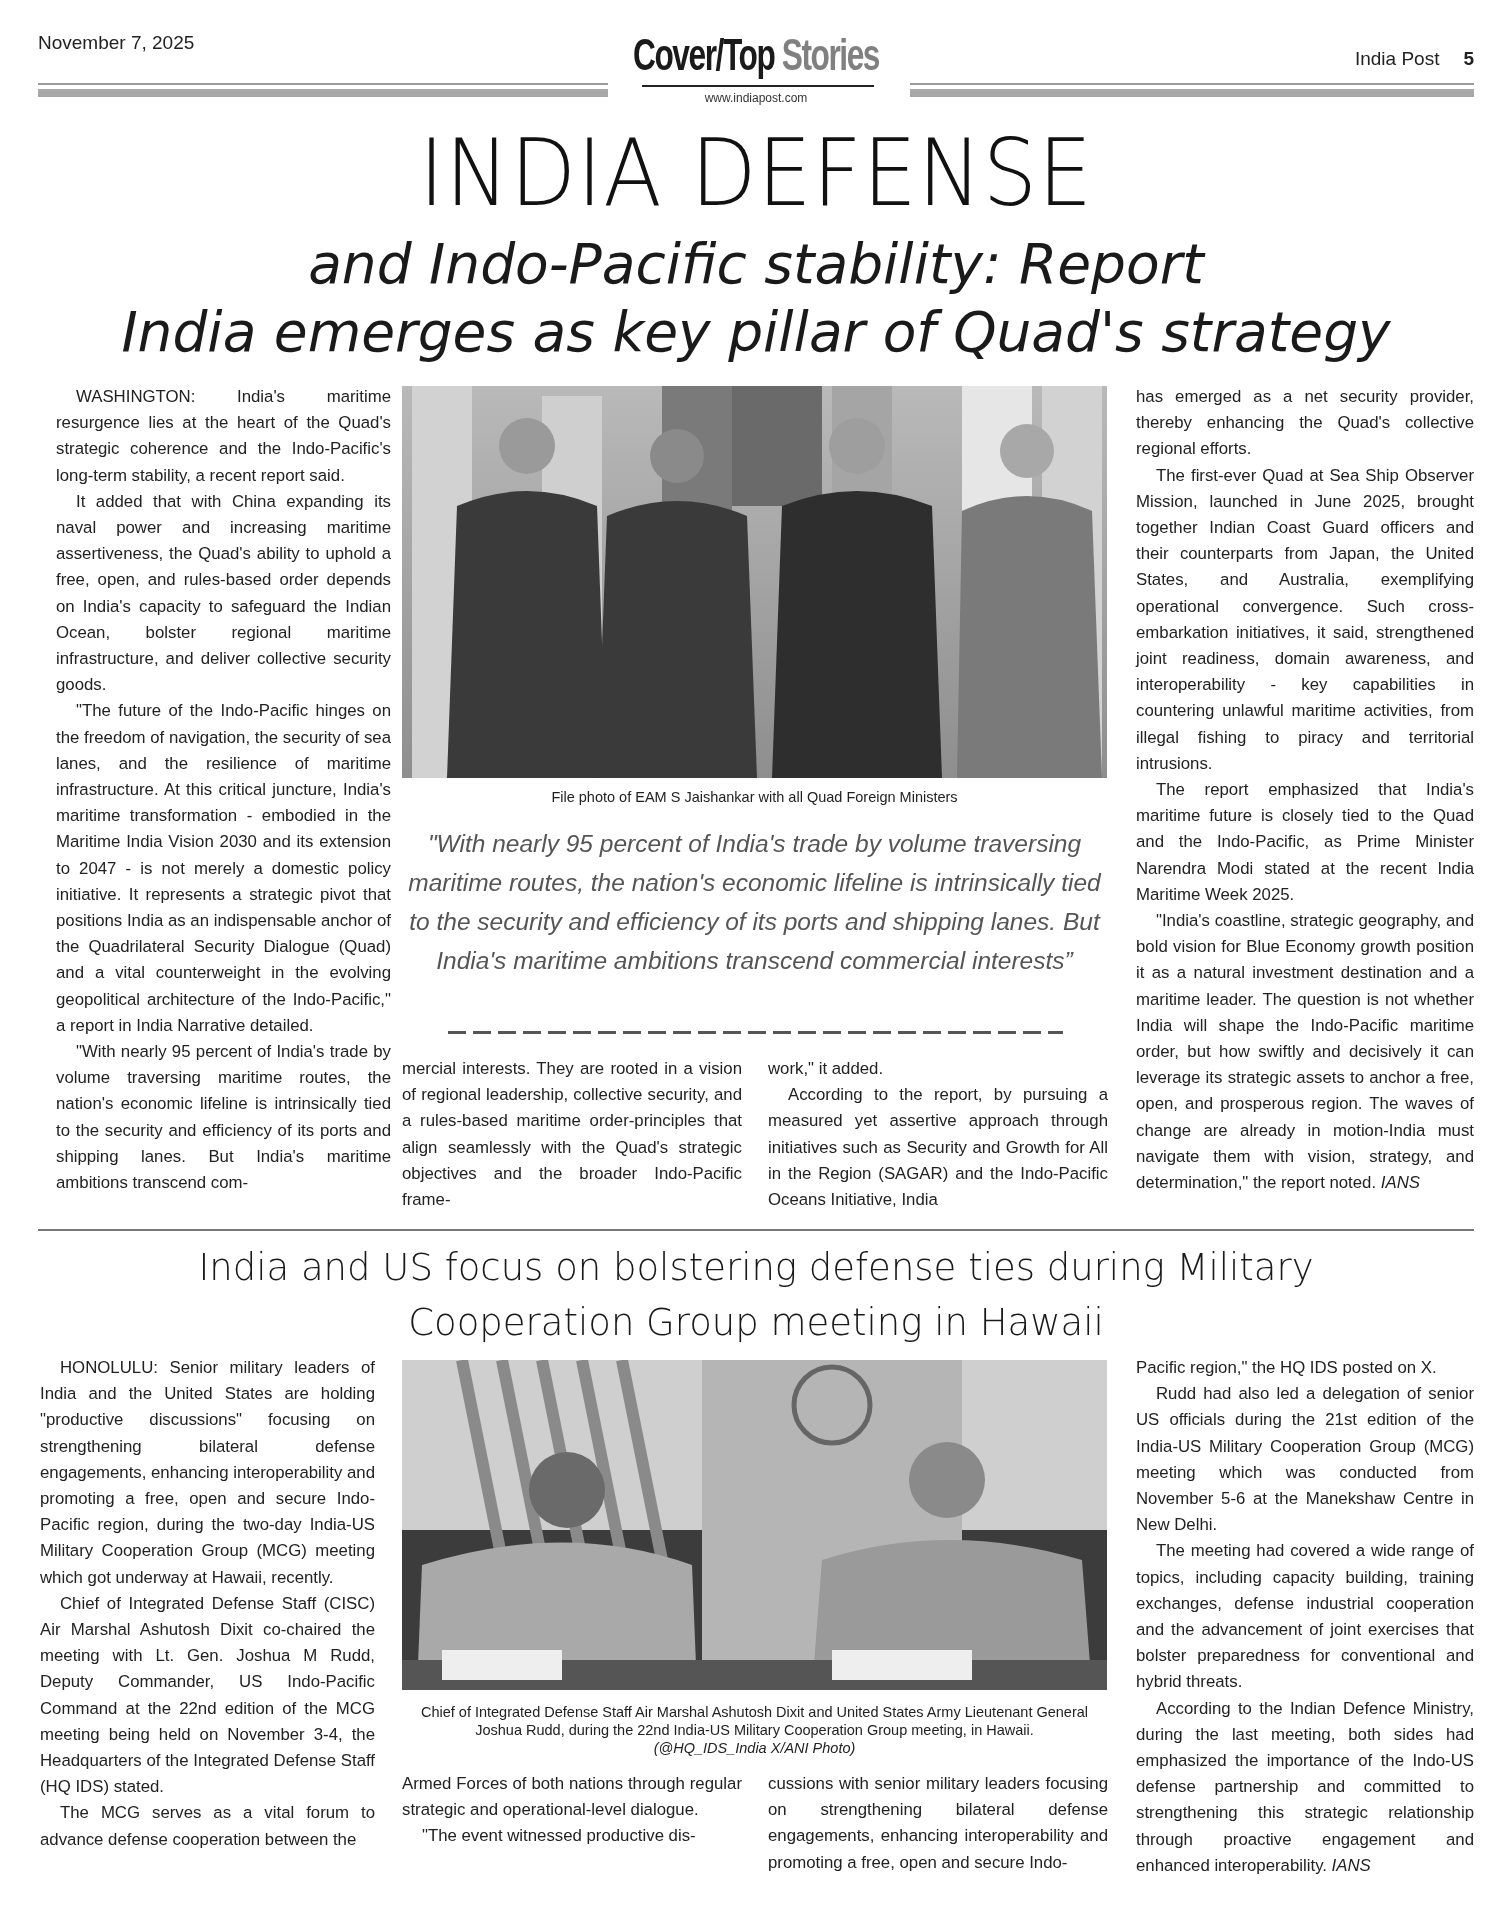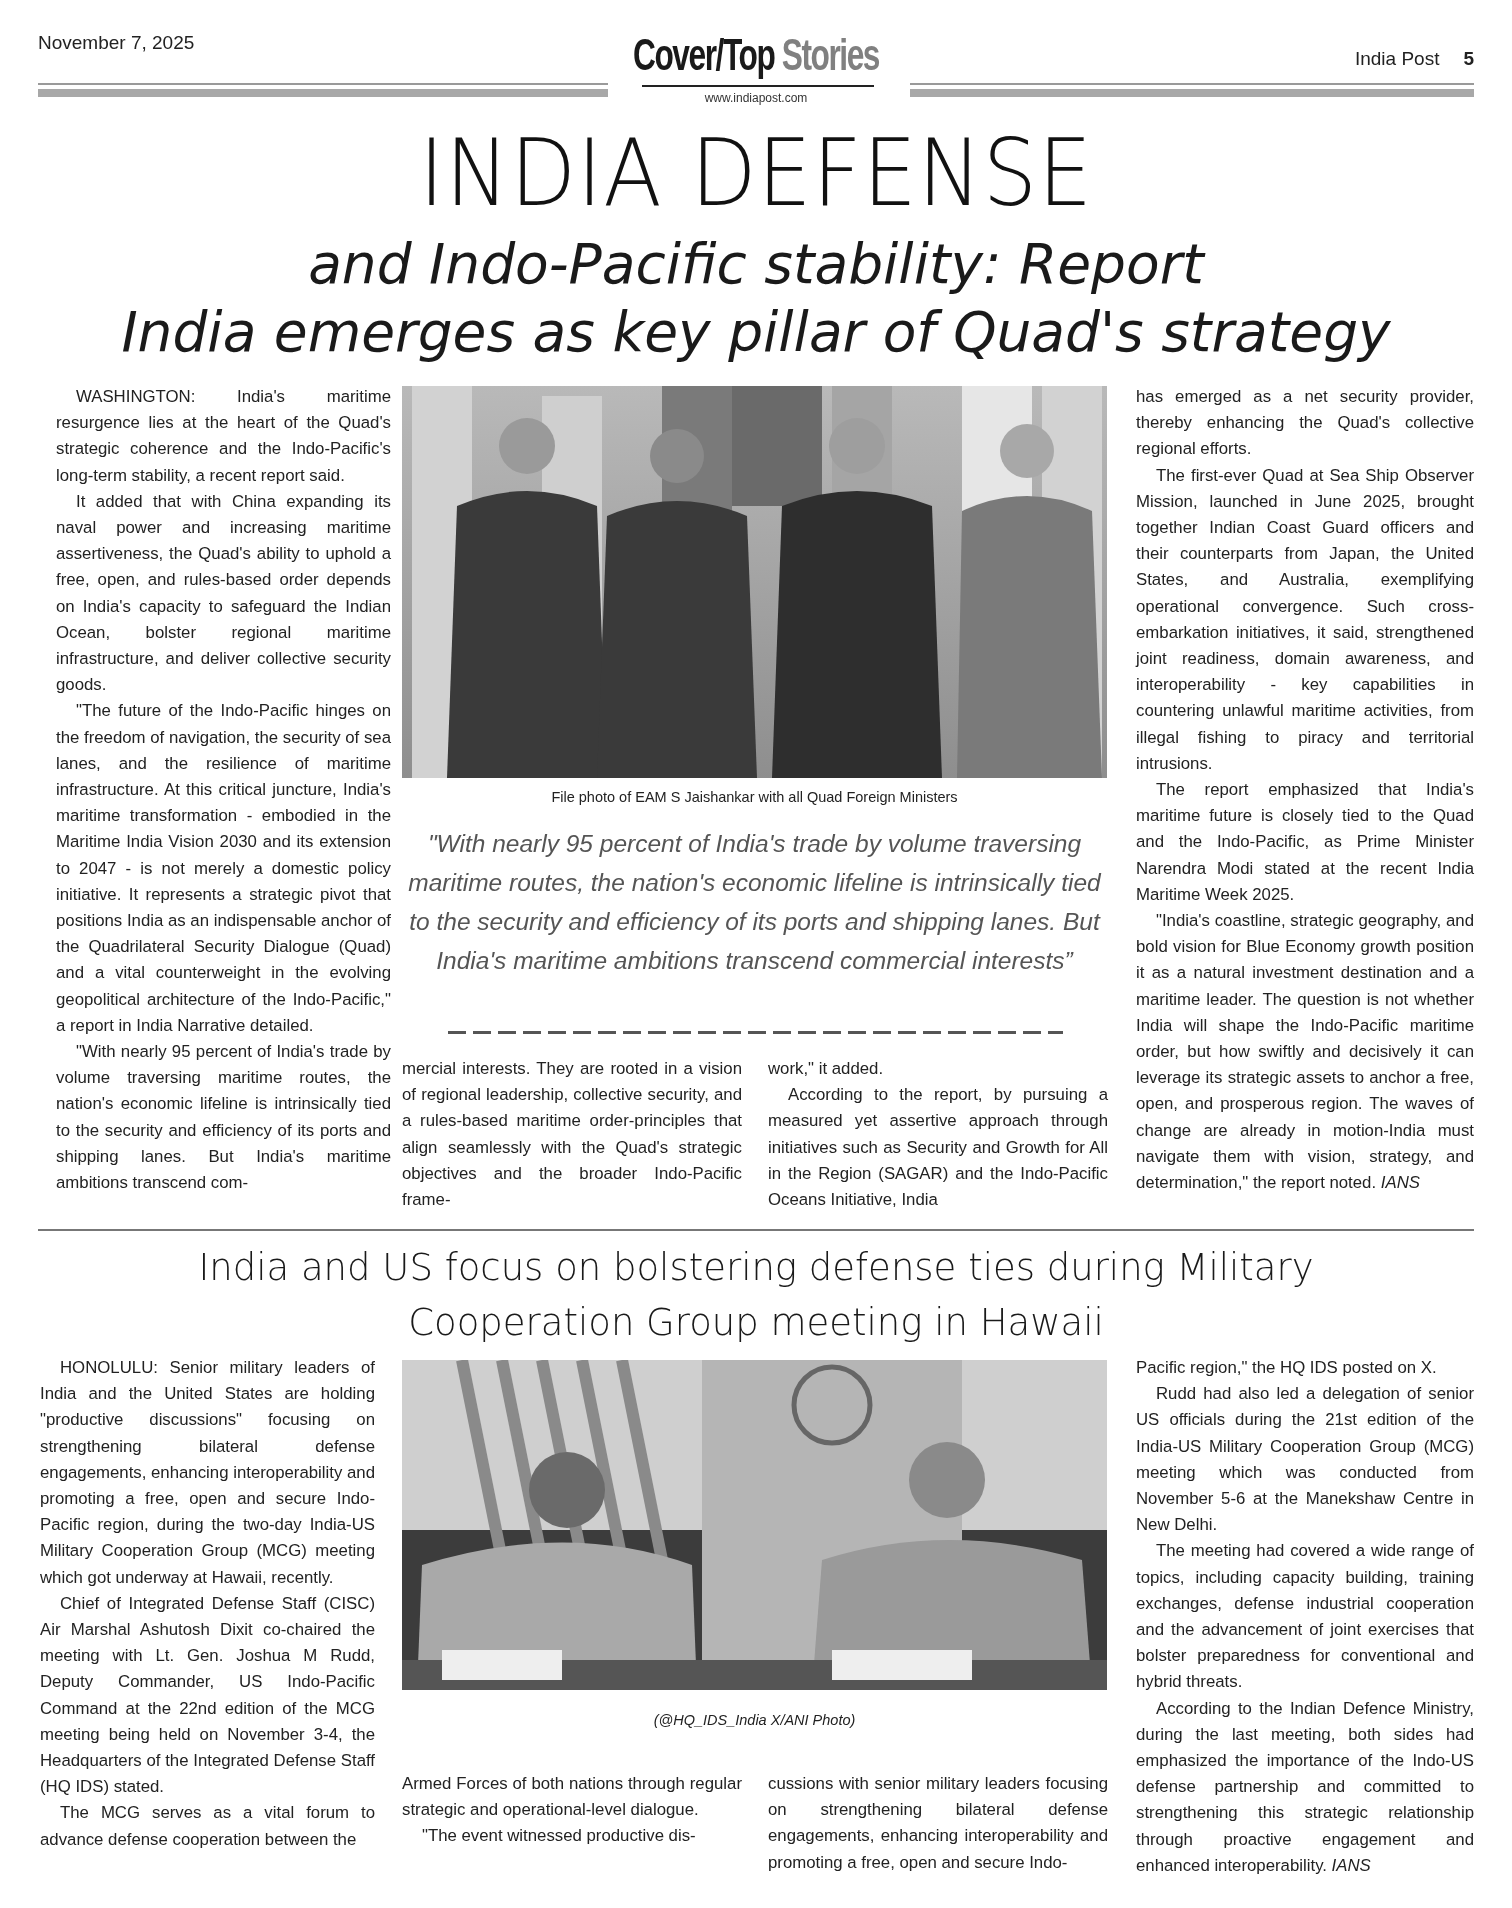--- a/index.html
+++ b/index.html
@@ -27,21 +27,21 @@
     color: #1a1a1a; font-weight: 200; }
 
   .col { position: absolute; font-size: 16.8px; line-height: 26.2px; text-align: justify; color: #222;
     hyphens: manual; }
   .col p { text-indent: 20px; }
   .col p.noindent { text-indent: 0; }
   .col .sig { font-style: italic; }
 
   .photo { position: absolute; background: #6c6c6c; overflow: hidden; }
   .caption { position: absolute; text-align: center; font-size: 14.5px; line-height: 18px; color: #222; }
-  .caption .credit { font-style: italic; display: block; margin-top: 8px; }
+  .caption .credit { font-style: italic; display: block; }
 
   .pullquote { position: absolute; left: 402px; width: 705px; top: 824px; text-align: center;
     font-style: italic; font-size: 24.5px; line-height: 39px; color: #555; }
   .dash-rule { position: absolute; left: 448px; width: 615px; top: 1031px; height: 3px;
     background: repeating-linear-gradient(90deg, #555 0 18px, transparent 18px 25px); }
 
   .sep { position: absolute; left: 38px; width: 1436px; top: 1229px; height: 2px; background: #777; }
   .headline2 { position: absolute; left: 0; width: 1512px; top: 1240px; text-align: center;
     font-family: "DejaVu Sans", sans-serif; font-weight: 200; font-size: 37px; line-height: 55px; color: #1a1a1a; }
 </style>
@@ -156,20 +156,21 @@
     <circle cx="165" cy="130" r="38" fill="#6a6a6a"></circle>
     <path d="M20 205 Q165 160 290 205 L295 330 L15 330 Z" fill="#a9a9a9"></path>
     <circle cx="545" cy="120" r="38" fill="#8a8a8a"></circle>
     <path d="M420 200 Q545 160 680 200 L690 330 L410 330 Z" fill="#9a9a9a"></path>
     <rect x="0" y="300" width="705" height="30" fill="#555"></rect>
     <rect x="40" y="290" width="120" height="30" fill="#eee"></rect>
     <rect x="430" y="290" width="140" height="30" fill="#eee"></rect>
   </svg>
 </div>
 <div class="caption" style="left:402px;width:705px;top:1703px;">
+  <span>Chief of Integrated Defense Staff Air Marshal Ashutosh Dixit and United States Army Lieutenant General Joshua Rudd, during the 22nd India-US Military Cooperation Group meeting, in Hawaii.</span>
   <span class="credit">(@HQ_IDS_India X/ANI Photo)</span>
 </div>
 
 <div class="col" style="left:402px;width:340px;top:1771px;">
   <p class="noindent">Armed Forces of both nations through regular strategic and operational-level dialogue.</p>
   <p>"The event witnessed productive dis-</p>
 </div>
 <div class="col" style="left:768px;width:340px;top:1771px;">
   <p class="noindent">cussions with senior military leaders focusing on strengthening bilateral defense engagements, enhancing interoperability and promoting a free, open and secure Indo-</p>
 </div>

